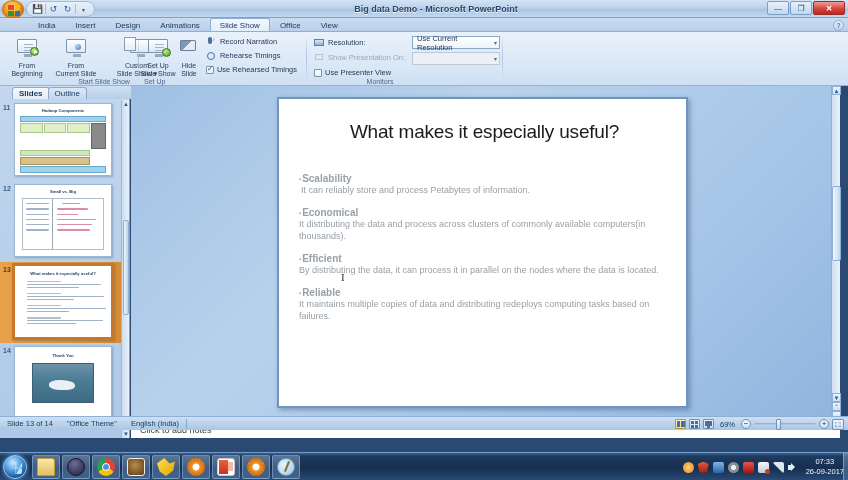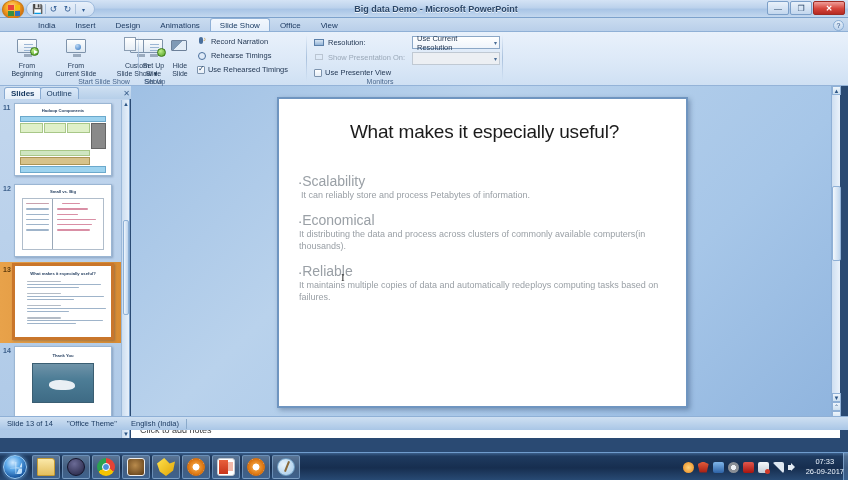--- a/index.html
+++ b/index.html
@@ -118,21 +118,21 @@
   }
   .combo.dim { background:#eceff3; border-color:#c0c9d3; color:#b3bcc7; }
   .caret { font-size:6px; color:#4b6party; color:#4b6d96; }
 
   
   .leftpane {
     position:absolute; left:0; top:86px; width:130px; height:352px;
     background:linear-gradient(to bottom,#c3d7ee,#aec9e7);
     border-right:1px solid #7ea3cc;
   }
-  .pane-tabs { position:absolute; left:4px; top:0; width:130px; height:13px; display:flex; align-items:flex-end;
+  .pane-tabs { position:absolute; left:12px; top:0; width:130px; height:13px; display:flex; align-items:flex-end;
     background:linear-gradient(to bottom,#cfe0f2,#b6cfe9); }
   .ptab { height:12px; line-height:12px; font-size:8px; padding:0 6px; color:#17385f;
      border:1px solid #89abd2; border-bottom:none; border-radius:3px 3px 0 0;
      background:linear-gradient(to bottom,#dbe9f8,#c2d7ee); margin-right:-2px; }
   .ptab.active { background:linear-gradient(to bottom,#f4f8fd,#e5eff9); font-weight:bold; color:#13365e; }
   .ptab-close { position:absolute; right:4px; bottom:1px; font-size:8px; color:#3a5f8c; }
 
   .thumbs { position:absolute; left:0; top:14px; width:122px; height:338px; overflow:hidden; }
   .thumbrow { position:relative; width:122px; height:81px; }
   .thumbnum { position:absolute; left:3px; top:4px; font-size:7px; color:#3c5f8a; font-weight:bold; }
@@ -159,21 +159,21 @@
   .slide {
     position:absolute; left:146px; top:11px; width:411px; height:311px;
     background:#ffffff; border:2px solid #6f95c0; box-shadow:2px 2px 5px rgba(20,45,80,.35);
   }
   .slide-title {
     position:absolute; left:20px; top:22px; width:371px; text-align:center;
     font-size:19px; color:#1b1b1b; font-weight:normal; letter-spacing:-0.2px;
   }
   .slide-body { position:absolute; left:20px; top:74px; width:380px; color:#8c9299; }
   .blk { margin-bottom:11px; }
-  .blk .hd { font-size:14px; color:#9aa0a6; }
+  .blk .hd { font-size:10px; color:#9aa0a6;font-weight:bold; }
   .blk .hd:before { content:"▪"; font-size:6px; margin-right:1px; vertical-align:1px; }
   .blk .tx { font-size:9px; line-height:12px; color:#9aa0a6; }
   .caret-text { position:absolute; left:62px; top:172px; width:1px; height:13px; }
   .caret-text:before { content:"I"; position:absolute; font-size:11px; color:#333; font-family:"Liberation Serif",serif; }
 
   
   .vscroll { position:absolute; right:0; top:0; width:9px; height:334px;
     background:linear-gradient(to right,#cfdff1,#eaf2fb); border-left:1px solid #8fb0d6; }
   .vs-btn { width:9px; height:9px; font-size:6px; line-height:9px; text-align:center; color:#2d5686;
     background:linear-gradient(to bottom,#eef5fc,#ccdfef); border:1px solid #8fb0d6; }
@@ -326,21 +326,21 @@
             <div style="position:absolute;right:0;bottom:4px;width:9px;height:9px;border-radius:50%;background:radial-gradient(circle at 35% 30%,#bff08a,#4d9a20);border:1px solid #3a7a17"></div>
           </div>
           <div class="lbl"><span>Set Up</span><br><span>Slide Show</span></div>
         </div>
         <div class="bigbtn" style="width:30px">
           <div class="ico">
               <div class="hideslash"></div>
             </div>
           <div class="lbl"><span>Hide</span><br><span>Slide</span></div>
         </div>
-        <div style="display:flex;flex-direction:column;gap:1px;padding:1px 17px 0 4px">
+        <div style="display:flex;flex-direction:column;gap:1px;padding:1px 8px 0 4px">
           <div class="smallitem">
             <span class="smallico">
               <span style="position:absolute;left:2px;top:1px;width:4px;height:7px;border-radius:2px;background:#4a6f9c;display:block"></span>
               <span style="position:absolute;left:6px;top:0px;font-size:6px;color:#c58a1f">♪</span>
             </span>
             <span>Record Narration</span>
           </div>
           <div class="smallitem">
             <span class="smallico">
               <span style="position:absolute;left:1px;top:2px;width:8px;height:8px;border-radius:50%;border:1px solid #4a6f9c;display:block"></span>
@@ -498,22 +498,26 @@
       <div class="slide-body">
         <div class="blk">
           <div class="hd">Scalability</div>
           <div class="tx" style="padding-left:2px">It can reliably store and process Petabytes of information.</div>
         </div>
         <div class="blk">
           <div class="hd">Economical</div>
           <div class="tx">It distributing the data and process across clusters of commonly available computers(in thousands).</div>
         </div>
         <div class="blk">
+          <div class="hd">Efficient</div>
+          <div class="tx">By distributing the data, it can process it in parallel on the nodes where the data is located.</div>
+        </div>
+        <div class="blk">
           <div class="hd">Reliable</div>
-          <div class="tx">It maintains multiple copies of data and automatically redeploys computing tasks based on failures.</div>
+          <div class="tx">It maintains multiple copies of data and distributing redeploys computing tasks based on failures.</div>
         </div>
       </div>
       <div class="caret-text"></div>
     </div>
 
     <div class="vscroll">
       <div class="vs-btn">▲</div>
       <div class="vs-thumb"></div>
       <div class="vs-extra">
         <div class="vs-btn">▼</div>
@@ -526,20 +530,43 @@
   <div class="notes">
     <span>Click to add notes</span>
   </div>
 
   <div class="statusbar">
     <div class="sb-item">Slide 13 of 14</div>
     <div class="sb-item">"Office Theme"</div>
     <div class="sb-item">English (India)</div>
     <div class="sb-sep"></div>
 
+    <div class="sb-right">
+      <div class="viewbtn sel">
+        <span style="position:absolute;left:1px;top:1px;width:3px;height:6px;background:#4a6f9c;display:block"></span>
+        <span style="position:absolute;left:5px;top:1px;width:4px;height:6px;background:#4a6f9c;display:block"></span>
+      </div>
+      <div class="viewbtn">
+        <span style="position:absolute;left:1px;top:1px;width:3px;height:3px;background:#4a6f9c;display:block"></span>
+        <span style="position:absolute;left:5px;top:1px;width:3px;height:3px;background:#4a6f9c;display:block"></span>
+        <span style="position:absolute;left:1px;top:5px;width:3px;height:3px;background:#4a6f9c;display:block"></span>
+        <span style="position:absolute;left:5px;top:5px;width:3px;height:3px;background:#4a6f9c;display:block"></span>
+      </div>
+      <div class="viewbtn">
+        <span style="position:absolute;left:1px;top:1px;width:7px;height:5px;background:#4a6f9c;display:block"></span>
+        <span style="position:absolute;left:3px;top:6px;width:3px;height:2px;background:#4a6f9c;display:block"></span>
+      </div>
+      <div class="zoomtxt">69%</div>
+      <div class="zcircle">−</div>
+      <div class="ztrack">
+        <div class="zhandle"></div>
+      </div>
+      <div class="zcircle">+</div>
+      <div class="fitbtn">⛶</div>
+    </div>
   </div>
 
   <div class="taskbar">
     <div class="startorb"></div>
 
     <div class="tbicons">
       <div class="tbicon">
         <span class="gl" style="background:linear-gradient(to bottom,#fbe8a8,#e3bf5f);border:1px solid #c49b34;border-radius:1px 3px 1px 1px"></span>
       </div>
       <div class="tbicon">

